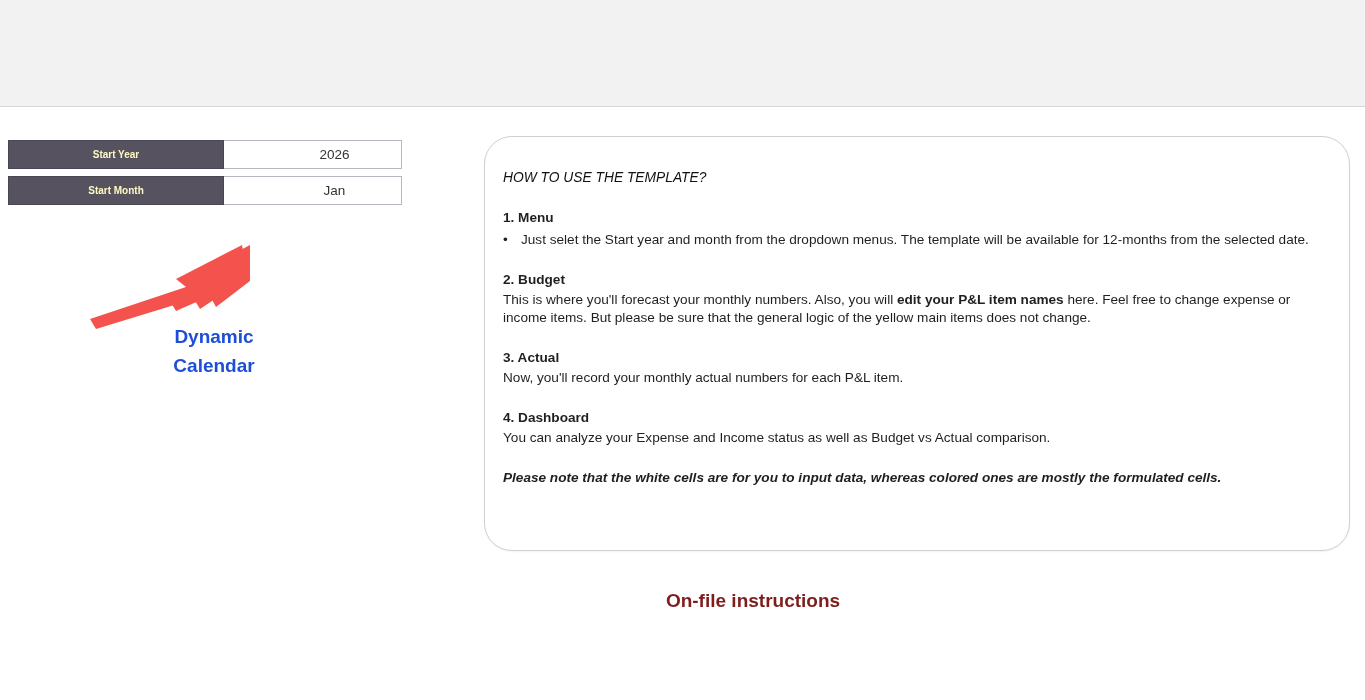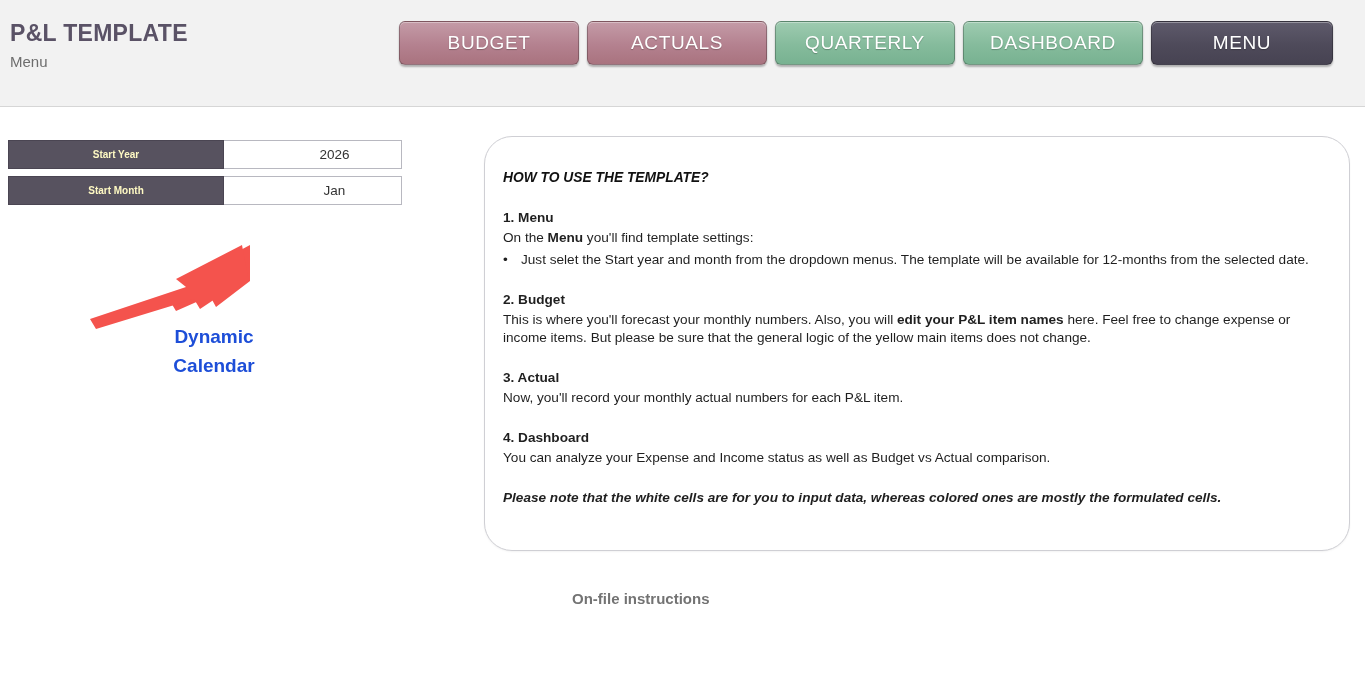--- a/index.html
+++ b/index.html
@@ -137,23 +137,23 @@
     color: #1d4ed8;
     font-size: 19px;
     font-weight: bold;
     line-height: 29px;
   }
   .annot-bottom {
     position: absolute;
     left: 572px;
     top: 590px;
     width: 362px;
-    text-align: left;
-    color: #737373;
-    font-size: 15px;
+    text-align: center;
+    color: #7f1d1d;
+    font-size: 19px;
     font-weight: bold;
   }
 
   
   .card {
     position: absolute;
     left: 484px;
     top: 136px;
     width: 866px;
     height: 415px;
@@ -163,21 +163,21 @@
     box-shadow: 0 1px 2px rgba(0,0,0,0.05);
   }
   .card-inner {
     padding: 32px 40px 0 18px;
     font-size: 13.6px;
     color: #1f1f1f;
     line-height: 1.32;
   }
   .card-title {
     font-style: italic;
-    font-weight: bold;
+    font-weight: normal;
     font-size: 13.8px;
     margin-bottom: 22px;
     color: #111;
   }
   .card-p { margin: 0 0 22px 0; }
   .card-sec-head { font-weight: bold; margin-bottom: 2px; }
   .card-bullet {
     display: flex;
     margin-top: 4px;
   }
@@ -190,42 +190,21 @@
     font-style: italic;
     font-weight: bold;
     margin-top: 22px;
   }
   b { font-weight: bold; }
 </style>
 </head>
 <body>
 
 <div class="header">
-  <div class="title-block">
-    <div class="app-title">P&amp;L TEMPLATE</div>
-    <div class="app-subtitle">Menu</div>
-  </div>
-
-  <div class="nav">
-    <div class="nav-btn mauve">
-      <span>BUDGET</span>
-    </div>
-    <div class="nav-btn mauve">
-      <span>ACTUALS</span>
-    </div>
-    <div class="nav-btn green">
-      <span>QUARTERLY</span>
-    </div>
-    <div class="nav-btn green">
-      <span>DASHBOARD</span>
-    </div>
-    <div class="nav-btn dark">
-      <span>MENU</span>
-    </div>
-  </div>
+
 </div>
 
 <div class="settings">
 
   <div class="setting-row">
     <div class="setting-label">Start Year</div>
     <div class="setting-value">2026</div>
   </div>
 
   <div class="setting-row second">
@@ -247,21 +226,20 @@
 <div class="annot-bottom">On-file instructions</div>
 
 <div class="card">
   <div class="card-inner">
 
     <div class="card-title">HOW TO USE THE TEMPLATE?</div>
 
 
     <div>
       <div class="card-sec-head">1. Menu</div>
-      <div><span>On the </span><b>Menu</b><span> you'll find template settings:</span></div>
       <div class="card-bullet">
         <span class="dot">•</span>
         <span>Just selet the Start year and month from the dropdown menus. The template will be available for 12-months from the selected date.</span>
       </div>
     </div>
 
     <div style="margin-top:22px">
       <div class="card-sec-head">2. Budget</div>
       <div><span>This is where you'll forecast your monthly numbers. Also, you will </span><b>edit your P&amp;L item names</b><span> here. Feel free to change expense or income items. But please be sure that the general logic of the yellow main items does not change.</span></div>
     </div>

